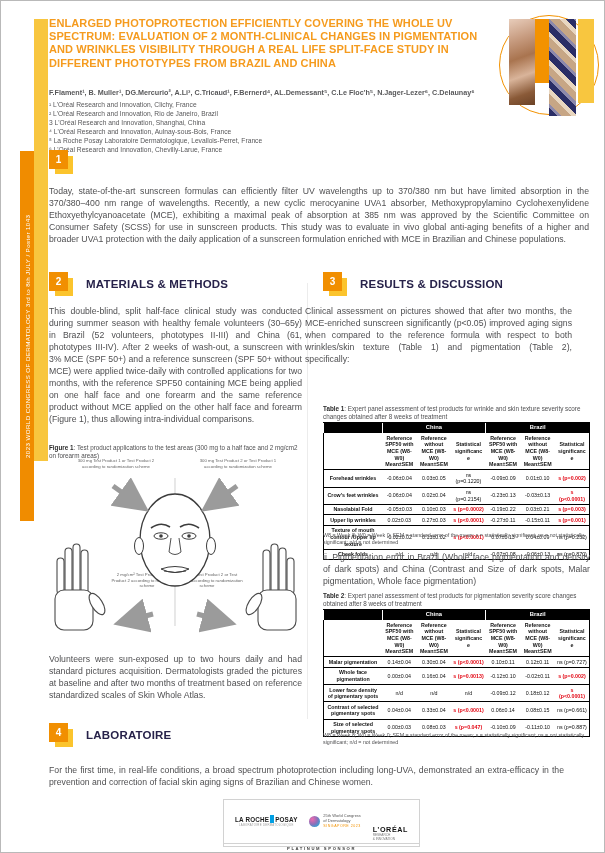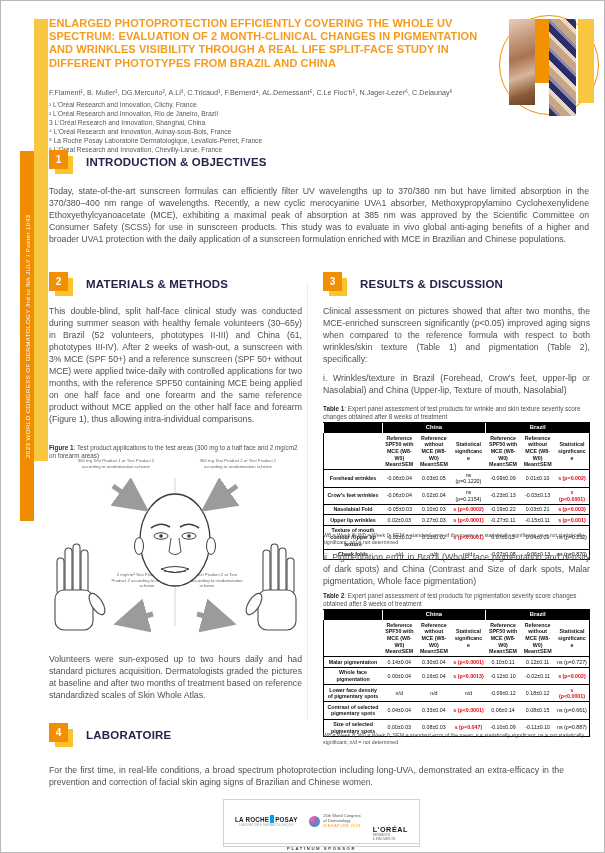--- a/index.html
+++ b/index.html
@@ -16,21 +16,21 @@
   
   .deco-circle{left:498px;top:14px;width:98px;height:98px;border:1.5px solid #F39200;border-radius:50%;background:#fff;}
   .deco-face{left:508px;top:18px;width:26px;height:86px;
              background:linear-gradient(160deg,#e8cdbb 0%,#c69a7e 25%,#a9744f 45%,#d9b49a 65%,#8a5a38 85%,#6b4226 100%);}
   .deco-orange{left:534px;top:18px;width:14px;height:64px;background:#F39200;}
   .deco-stripes{left:548px;top:18px;width:27px;height:97px;
              background:repeating-linear-gradient(45deg,#2a2d66 0 6px,#8d89ab 6px 9px,#c7a685 9px 16px,#e8d6c0 16px 20px);}
   .deco-yellow{left:577px;top:18px;width:16px;height:84px;background:#F8C63F;}
 
   .title{left:48px;top:16px;width:455px;font-size:11px;font-weight:bold;color:#F59B1E;line-height:1.2;letter-spacing:.1px;}
-  .authors{left:48px;top:87px;width:468px;font-size:7.2px;color:#58585a;line-height:1.3;}
+  .authors{left:48px;top:87px;width:468px;font-size:7.2px;color:#58585a;line-height:1.3;font-weight:bold;}
   .affils{left:48px;top:100px;width:468px;font-size:6.7px;color:#58585a;line-height:1.34;}
 
   .sec{display:flex;align-items:center;gap:13px;}
   .badge{position:relative;width:24px;height:24px;flex:0 0 24px;}
   .badge .shadowsq{position:absolute;left:6px;top:6px;width:18px;height:18px;background:#FBC42D;}
   .badge .numsq{position:absolute;left:0;top:0;width:19px;height:19px;background:#F18F01;color:#fff;
                 font-size:10px;font-weight:bold;display:flex;align-items:center;justify-content:center;z-index:1;}
   .sec .t{font-size:11.5px;font-weight:bold;color:#27224a;letter-spacing:.2px;}
 
   .body{font-size:8.7px;color:#4f4f51;text-align:justify;line-height:1.38;}
@@ -94,21 +94,20 @@
       <div>⁴ L'Oréal Research and Innovation, Aulnay-sous-Bois, France</div>
       <div>⁵ La Roche Posay Laboratoire Dermatologique, Levallois-Perret, France</div>
       <div>⁶ L'Oréal Research and Innovation, Chevilly-Larue, France</div>
     </div>
 
   <div class="abs sec" style="left:48px;top:149px;">
     <div class="badge">
       <div class="shadowsq"></div>
       <div class="numsq">1</div>
     </div>
-    <div class="t">INTRODUCTION &amp; OBJECTIVES</div>
   </div>
   <div class="abs body" style="left:48px;top:184px;width:540px;">Today, state-of-the-art sunscreen formulas can efficiently filter UV wavelengths up to 370/380 nm but have limited absorption in the 370/380–400 nm range of wavelengths. Recently, a new cyclic merocyanine UVA1 absorber, Methoxypropylamino Cyclohexenylidene Ethoxyethylcyanoacetate (MCE), exhibiting a maximal peak of absorption at 385 nm was approved by the Scientific Committee on Consumer Safety (SCSS) for use in sunscreen products. This study was to evaluate in vivo global anti-aging benefits of a higher and broader UVA1 protection with the daily application of a sunscreen formulation enriched with MCE in Brazilian and Chinese populations.</div>
 
   <div class="abs vdiv"></div>
 
   <div class="abs sec" style="left:48px;top:271px;">
     <div class="badge">
       <div class="shadowsq"></div>
       <div class="numsq">2</div>
     </div>
@@ -165,22 +164,21 @@
 
   <div class="abs body" style="left:48px;top:652px;width:253px;">Volunteers were sun-exposed up to two hours daily and had standard pictures acquisition. Dermatologists graded the pictures at baseline and after two months of treatment based on reference standardized scales of Skin Whole Atlas.</div>
 
   <div class="abs sec" style="left:322px;top:271px;">
     <div class="badge">
       <div class="shadowsq"></div>
       <div class="numsq">3</div>
     </div>
     <div class="t">RESULTS &amp; DISCUSSION</div>
   </div>
-  <div class="abs body" style="left:322px;top:304px;width:267px;">Clinical assessment on pictures showed that after two months, the MCE-enriched sunscreen significantly (p&lt;0.05) improved aging signs when compared to the reference formula with respect to both wrinkles/skin texture (Table 1) and pigmentation (Table 2), specifically:</div>
-  <div class="abs body" style="left:322px;top:371px;width:267px;">i. Wrinkles/texture in Brazil (Forehead, Crow's feet, upper-lip or Nasolabial) and China (Upper-lip, Texture of mouth, Nasolabial)</div>
+  <div class="abs body" style="left:304px;top:304px;width:267px;">Clinical assessment on pictures showed that after two months, the MCE-enriched sunscreen significantly (p&lt;0.05) improved aging signs when compared to the reference formula with respect to both wrinkles/skin texture (Table 1) and pigmentation (Table 2), specifically:</div>
 
   <div class="abs tabcap" style="left:322px;top:404px;width:267px;">
     <b>Table 1</b><span>: Expert panel assessment of test products for wrinkle and skin texture severity score changes obtained after 8 weeks of treatment</span>
   </div>
   <div class="abs" style="left:322px;top:421px;width:267px;">
       <table class="dtable">
         <colgroup>
           <col style="width: 22%;">
           <col style="width: 13%;">
           <col style="width: 13%;">

